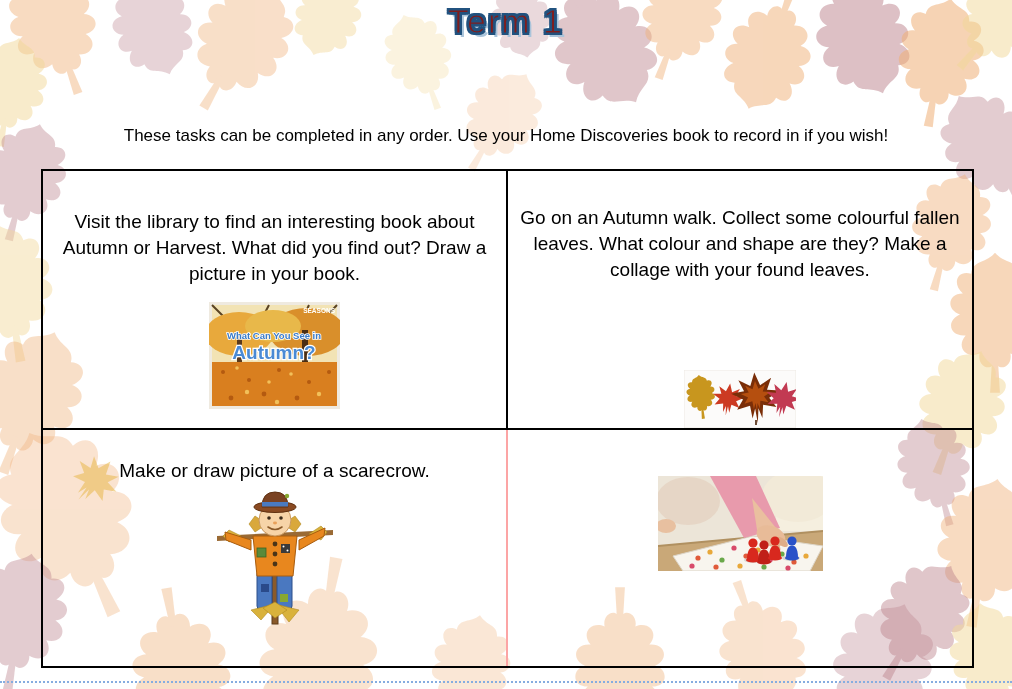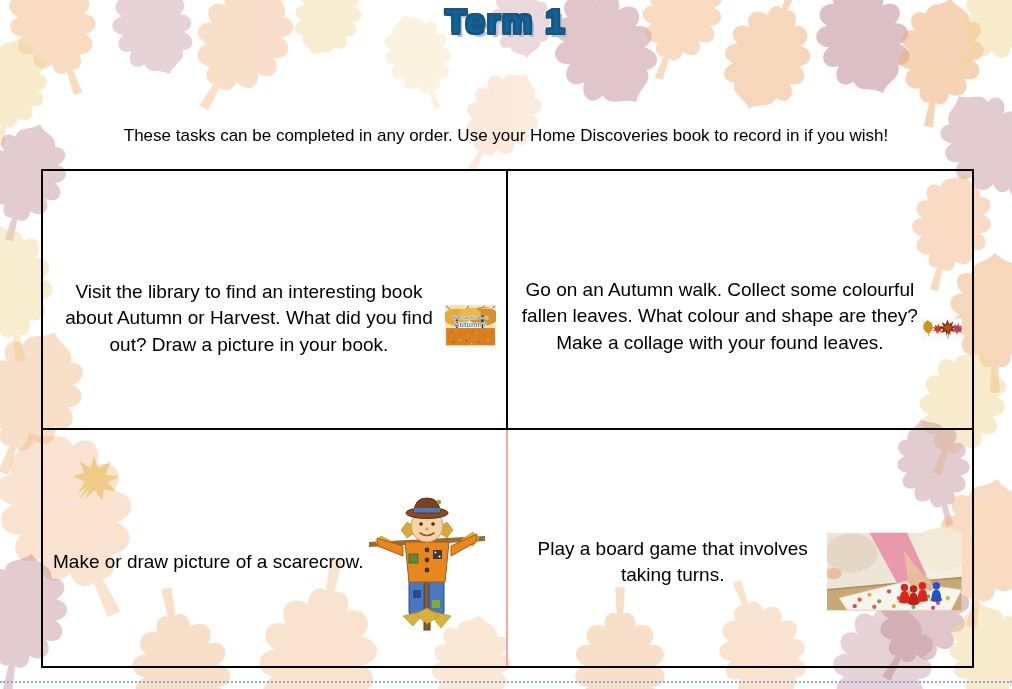--- a/index.html
+++ b/index.html
@@ -4,42 +4,42 @@
 <style>
   html,body { margin:0; padding:0; background:#ffffff; }
   .page {
     position:relative; width:1012px; height:689px; overflow:hidden;
     background:#ffffff; font-family:"Liberation Sans", sans-serif;
   }
   .bg-leaves { position:absolute; left:0; top:0; width:1012px; height:689px; }
 
   .titles { position:absolute; top:0; left:0; width:100%; text-align:center; }
   .bubble {
-    font-weight:bold; color:#0369a1; letter-spacing:2px;
+    font-weight:normal; color:#7f1d1d; letter-spacing:2px;
     -webkit-text-stroke:1px #21527f;
     text-shadow:
       -2px -2px 0 #21527f, 2px -2px 0 #21527f, -2px 2px 0 #21527f, 2px 2px 0 #21527f,
       -2px 0 0 #21527f, 2px 0 0 #21527f, 0 -2px 0 #21527f, 0 2px 0 #21527f,
       4px 4px 0 #aac4da;
   }
   .title1 { font-size:34px; margin-top:2px; }
   .title2 { font-size:37px; margin-top:8px; }
 
   .subtitle {
     position:absolute; top:126px; left:0; width:100%;
     text-align:center; font-size:17px; color:#000;
   }
 
   .grid {
     position:absolute; left:41px; top:169px; width:929px; height:495px;
     display:grid; grid-template-columns:465px 464px; grid-template-rows:259px 236px;
     border:2px solid #000; box-sizing:content-box; background:transparent;
   }
   .cell {
-    box-sizing:border-box; display:flex; flex-direction:row; align-items:center;
+    box-sizing:border-box; display:flex; flex-direction:column; align-items:center;
     padding:0 10px; background:transparent;
   }
   .cell.tl { border-right:2px solid #000; border-bottom:2px solid #000; padding-top:38px; }
   .cell.tr { border-bottom:2px solid #000; padding-top:34px;justify-content:space-between; }
   .cell.bl { border-right:2px solid #fca5a5; padding-top:28px; }
   .cell.br { padding-top:28px; }
   .cell-text { font-size:19px; line-height:1.38; text-align:center; color:#000; }
 
   .img-book   { margin-top:14px; }
   .img-leaves { margin-top:24px; }
@@ -216,21 +216,20 @@
         <path d="M57,37 Q64,42 71,37" stroke="#8a5a2a" stroke-width="1.6" fill="none" stroke-linecap="round"></path>
 
         <ellipse cx="64" cy="17" rx="21" ry="5.5" fill="#8a4a22" stroke="#5f3010" stroke-width="1"></ellipse>
         <path d="M51,17 Q51,2 64,2 Q77,2 77,17 Z" fill="#7a4222" stroke="#5f3010" stroke-width="1"></path>
         <rect x="51" y="12" width="26" height="4.5" fill="#4a7ac0"></rect>
         <circle cx="76" cy="6" r="2.2" fill="#88a832"></circle>
       </svg>
     </div>
 
     <div class="cell br">
-      <div class="cell-text">Play a board game that involves taking turns.</div>
       <svg class="img-game" width="165" height="95" viewBox="0 0 165 95" xmlns="http://www.w3.org/2000/svg">
         <rect x="0" y="0" width="165" height="95" fill="#ece5d8"></rect>
         <rect x="118" y="0" width="47" height="55" fill="#f5efdf"></rect>
         <ellipse cx="30" cy="25" rx="32" ry="24" fill="#e6d6c6"></ellipse>
         <ellipse cx="140" cy="20" rx="36" ry="26" fill="#f2ead8"></ellipse>
 
         <polygon points="0,70 165,55 165,95 0,95" fill="#c9a878"></polygon>
         <path d="M0,70 L165,55" stroke="#b09060" stroke-width="2"></path>
 
         <polygon points="15,80 95,60 165,70 152,95 25,95" fill="#f8f5ee" stroke="#ddd5c8" stroke-width="1"></polygon>

